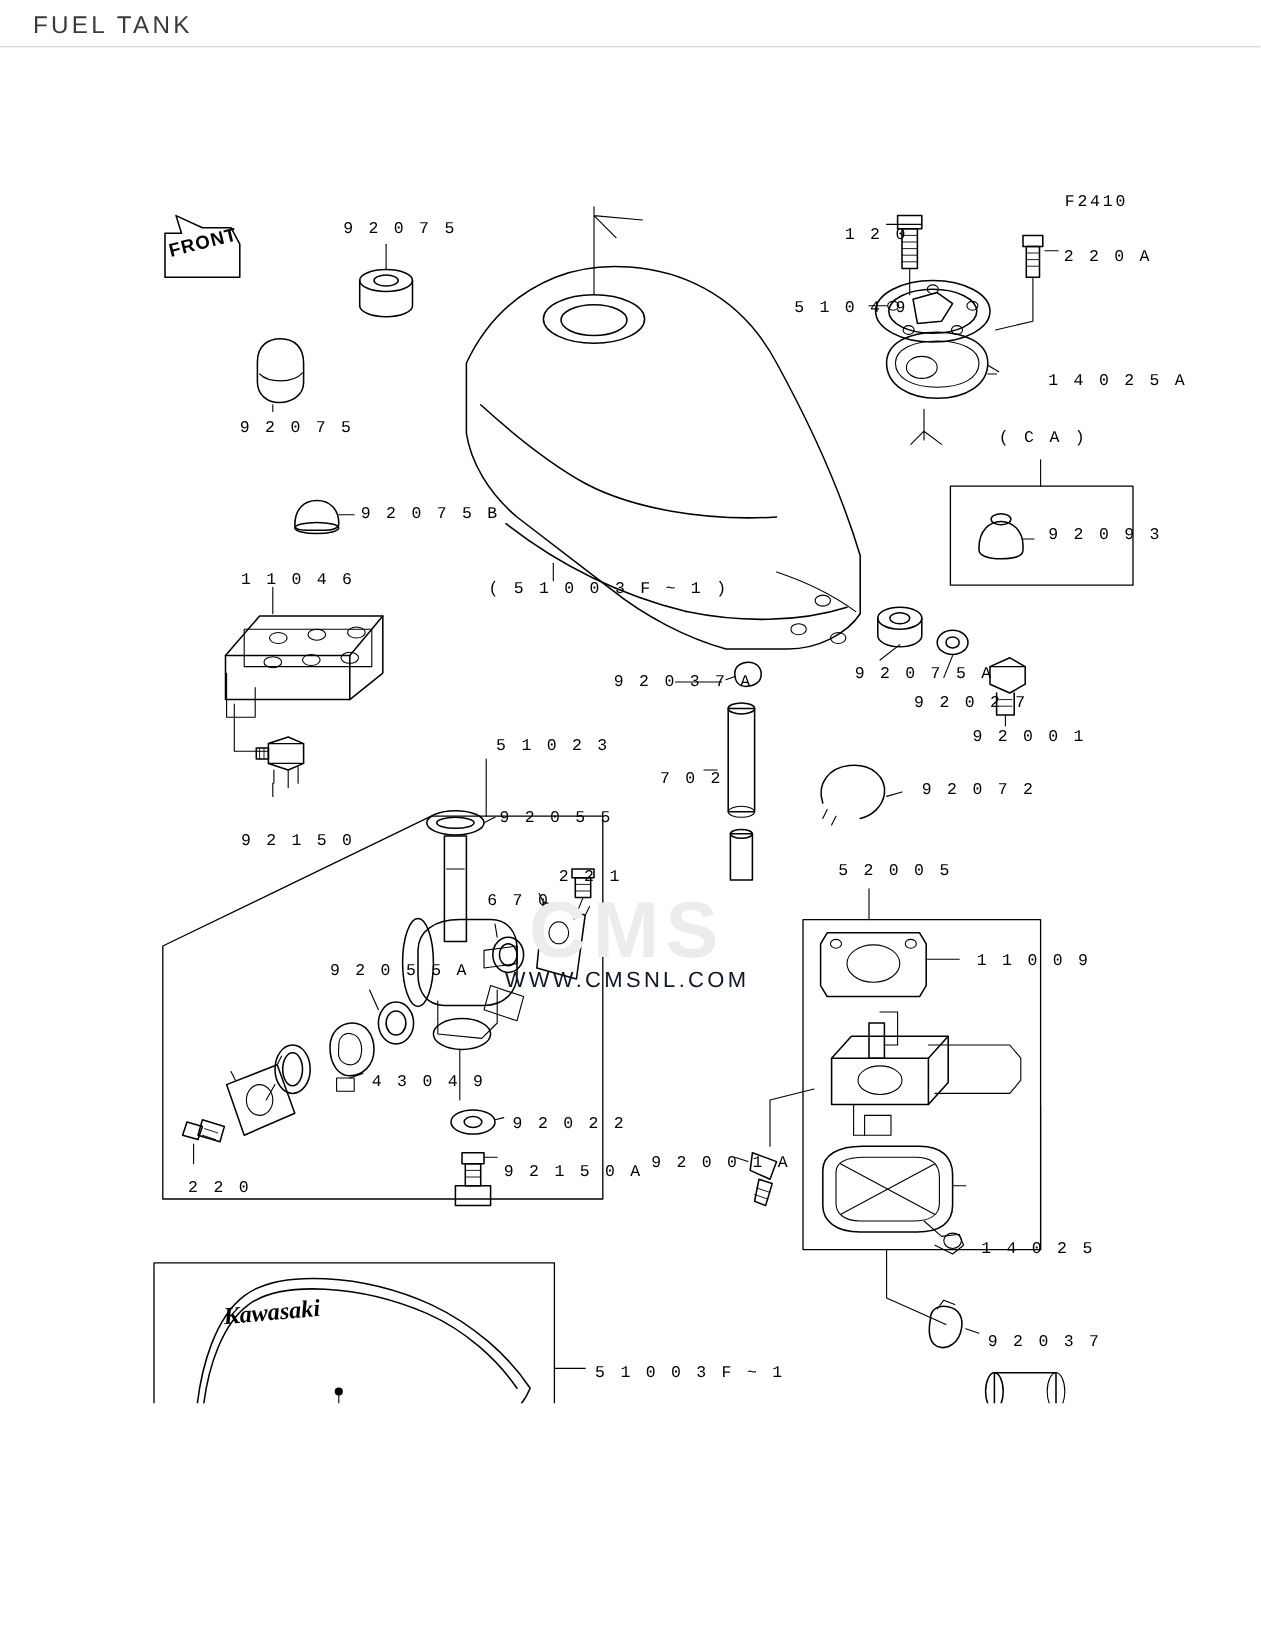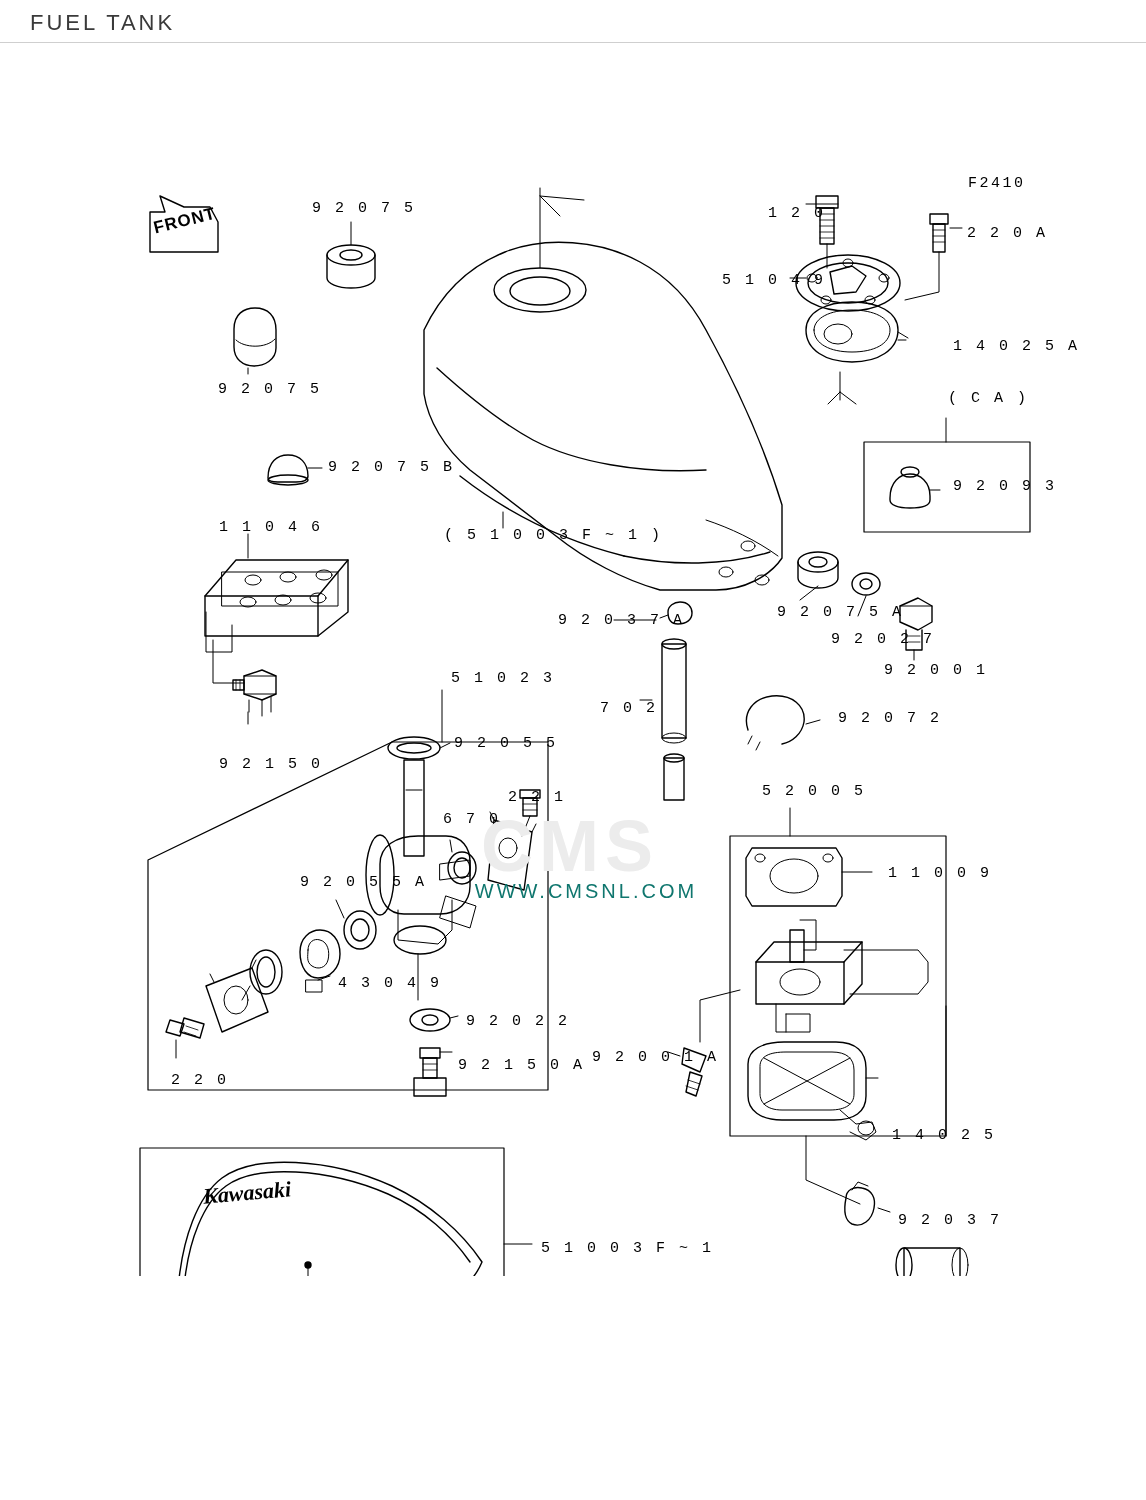--- a/index.html
+++ b/index.html
@@ -53,27 +53,27 @@
   #watermark {
     position: absolute;
     left: 330px;
     top: 580px;
     width: 480px;
     height: 420px;
     pointer-events: none;
   }
   #watermark .wm-text {
     position: absolute;
-    left: 16px;
+    left: 0;
     top: 300px;
     width: 480px;
     text-align: center;
     font-size: 20px;
     letter-spacing: 3px;
-    color: #0f766e;
+    color: #0f172a;
     font-family: "Liberation Sans", sans-serif;
   }
   #watermark .wm-cms {
     position: absolute;
     left: 0;
     top: 225px;
     width: 480px;
     text-align: center;
     font-size: 72px;
     font-weight: bold;
@@ -399,21 +399,21 @@
     <div class="front-text">FRONT</div>
   </div>
 
   <div id="kawa-logo">Kawasaki</div>
   <div id="red-label">Red</div>
 
   <div class="lbl" style="left:968px; top:175px;">F2410</div>
 
   <div class="lbl" style="left:444px; top:527px;">( 5 1 0 0 3 F ~ 1 )</div>
 
-  <div class="lbl" style="left:948px; top:390px;">( C A )</div>
+  <div class="lbl" style="left:908px; top:390px;">( C A )</div>
 
   <div class="lbl" style="left:312px; top:200px;">9 2 0 7 5</div>
   <div class="lbl" style="left:218px; top:381px;">9 2 0 7 5</div>
   <div class="lbl" style="left:328px; top:459px;">9 2 0 7 5 B</div>
   <div class="lbl" style="left:219px; top:519px;">1 1 0 4 6</div>
   <div class="lbl" style="left:219px; top:756px;">9 2 1 5 0</div>
   <div class="lbl" style="left:451px; top:670px;">5 1 0 2 3</div>
   <div class="lbl" style="left:454px; top:735px;">9 2 0 5 5</div>
   <div class="lbl" style="left:508px; top:789px;">2 2 1</div>
   <div class="lbl" style="left:443px; top:811px;">6 7 0</div>

